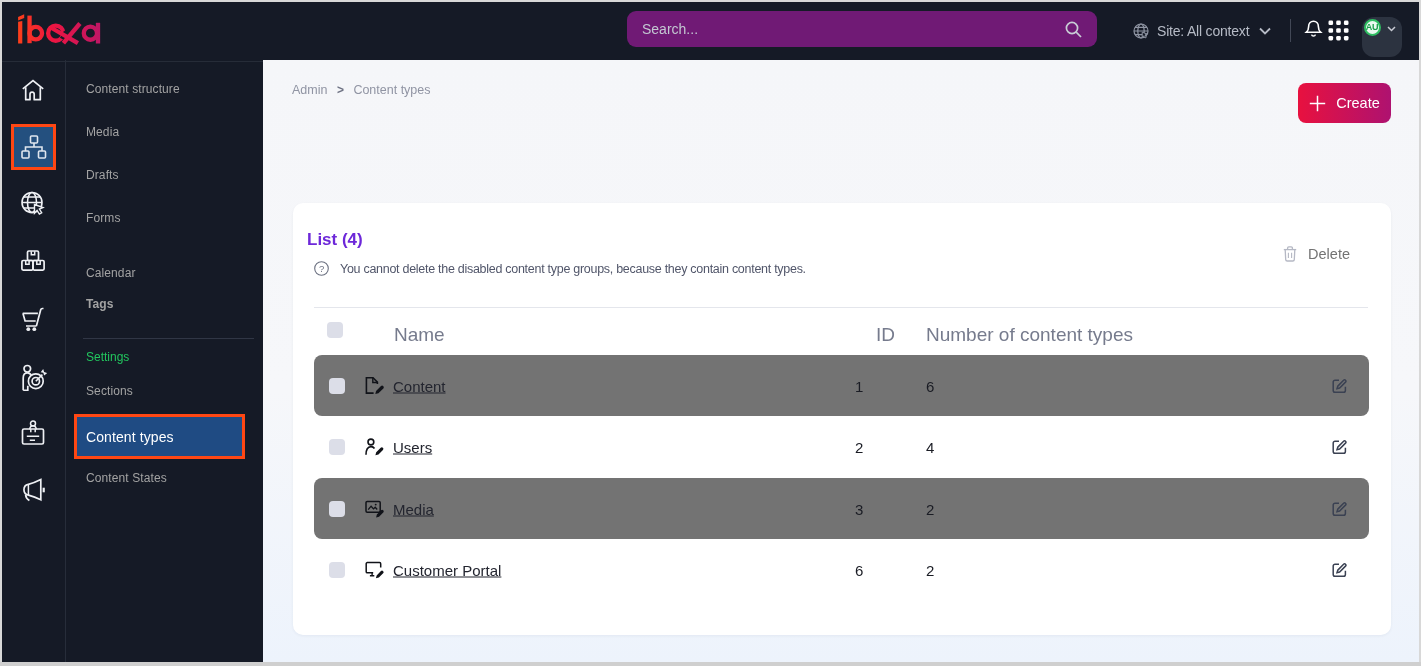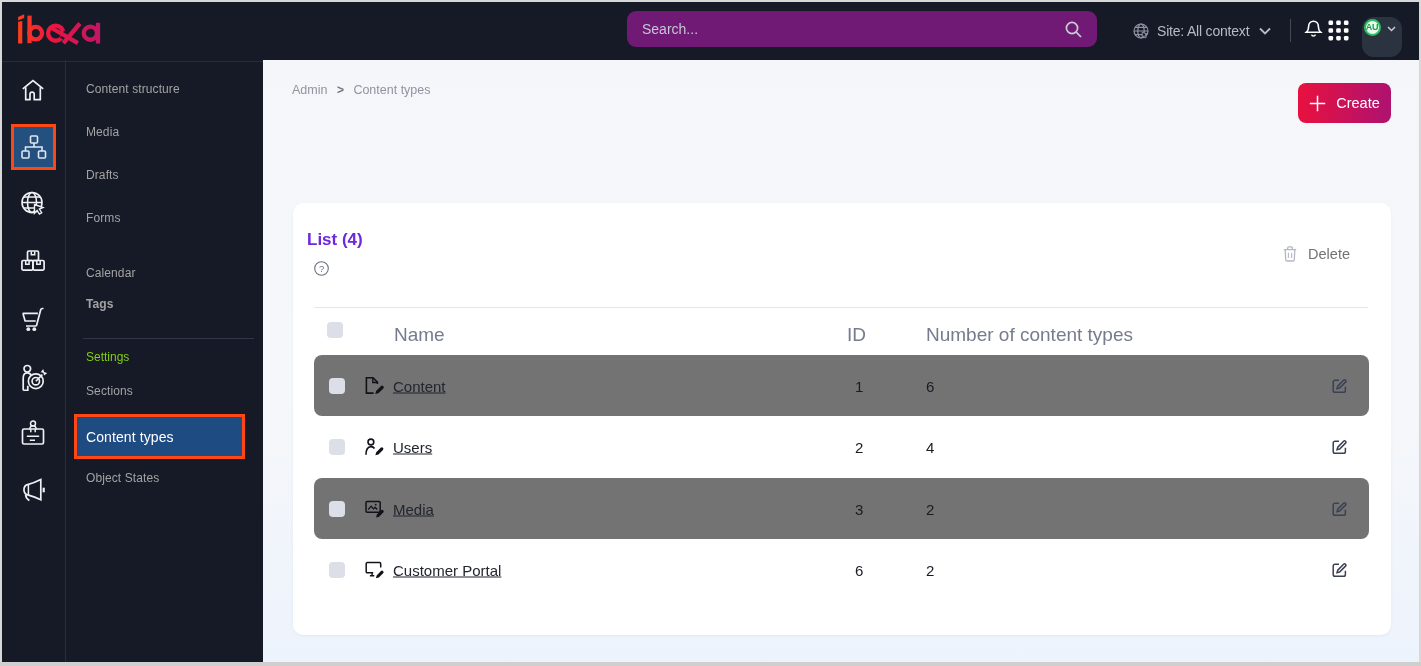--- a/index.html
+++ b/index.html
@@ -22,21 +22,21 @@
   background:#eafaf0; border:2px solid #2fbe62; color:#1a9e4b; font-weight:bold; font-size:9px;
   display:flex; align-items:center; justify-content:center; letter-spacing:-0.3px; }
 
 .rail { position:absolute; left:0; top:60px; width:66px; height:602px; background:#151a26;
   border-right:1px solid #272d3a; }
 .rail .icon { position:absolute; left:50%; transform:translateX(-50%); color:#eef0f4; }
 .rail .sel { position:absolute; left:11px; top:64px; width:45px; height:46px; background:#24507f;
   border:3px solid #ff4713; display:flex; align-items:center; justify-content:center; color:#dfe6ef; }
 .menu { position:absolute; left:66px; top:60px; width:197px; height:602px; background:#151a26; }
 .menu .item { position:absolute; left:20px; color:#a3a3a3; font-size:12px; letter-spacing:0.1px; }
-.menu .label { position:absolute; left:20px; color:#84cc16; font-size:12px; }
+.menu .label { position:absolute; left:20px; color:#22c55e; font-size:12px; }
 .menu .mdivider { position:absolute; left:17px; width:171px; height:1px; background:#303645; top:278px; }
 .menu .selbox { position:absolute; left:8px; top:354px; width:171px; height:45px; background:#1f4b83;
   border:3px solid #ff4713; color:#fff; font-size:14px; letter-spacing:0.1px; display:flex; align-items:center; padding-left:9px; }
 
 .content { position:absolute; left:263px; top:60px; width:1158px; height:602px;
   background:linear-gradient(180deg,#f5f6f9 0%,#f6f7fa 55%,#edf3fc 100%); }
 .crumb { position:absolute; left:29px; top:23px; font-size:12.5px; color:#9094a3; }
 .crumb b { color:#6f7384; font-weight:bold; margin:0 6px; font-size:12px; }
 .btn-create { position:absolute; left:1035px; top:23px; width:93px; height:40px; border-radius:8px;
   background:linear-gradient(90deg,#e8113f,#ae1270); color:#fff; font-size:14.5px;
@@ -189,51 +189,52 @@
     <div class="item" style="top:22px;">Content structure</div>
     <div class="item" style="top:65px;">Media</div>
     <div class="item" style="top:108px;">Drafts</div>
     <div class="item" style="top:151px;">Forms</div>
     <div class="item" style="top:194px;margin-top:12px;">Calendar</div>
     <div class="item" style="top:237px;font-weight:bold;">Tags</div>
     <div class="mdivider"></div>
     <div class="label" style="top:290px;">Settings</div>
     <div class="item" style="top:324px;">Sections</div>
     <div class="selbox">Content types</div>
-    <div class="item" style="top:411px;">Object States</div>
+    <div class="item" style="top:411px;">Content States</div>
   </div>
   <div class="content">
     <div class="crumb">Admin <b>&gt;</b> Content types</div>
     <div class="btn-create">
       <svg width="17" height="17" viewBox="0 0 17 17" fill="none" stroke="#fff" stroke-width="1.5">
         <path d="M8.5 0.8 V16.2 M0.8 8.5 H16.2"></path>
       </svg>
       <span>Create</span>
     </div>
     <div class="card">
       <h2>List (4)</h2>
       <div class="info">
         <svg width="15" height="15" viewBox="0 0 15 15" fill="none">
           <circle cx="7.5" cy="7.5" r="6.8" stroke="#6b7080" stroke-width="1.1"></circle>
           <text x="7.5" y="10.8" font-size="9.5" fill="#6b7080" text-anchor="middle" font-family="Liberation Sans">?</text>
         </svg>
+        <span>You cannot delete the disabled content type groups, because they contain content types.</span>
       </div>
       <div class="del">
         <svg width="14" height="16" viewBox="0 0 14 16" fill="none" stroke="#b5b8c4" stroke-width="1.3">
           <path d="M0.8 3.6 H13.2"></path>
           <path d="M4.6 3.4 V2 a1.1 1.1 0 0 1 1.1-1.1 h2.6 A1.1 1.1 0 0 1 9.4 2 v1.4"></path>
           <path d="M2.2 3.8 L2.7 13.6 a1.5 1.5 0 0 0 1.5 1.4 h5.6 a1.5 1.5 0 0 0 1.5-1.4 L11.8 3.8"></path>
           <path d="M5.4 6.7 v5.2 M8.6 6.7 v5.2" stroke-width="1.1"></path>
         </svg>
         <span>Delete</span>
       </div>
       <div class="tsep"></div>
       <span class="cb" style="position:absolute;left:34px;top:119px;"></span>
       <span class="thx" style="left:101px;">Name</span>
-      <span class="thx" style="left:554px;">ID</span>
+      <span class="thx" style="left:583px;">ID</span>
       <span class="thx" style="left:633px;">Number of content types</span>
       <div class="row odd" style="top:152px;">
         <span class="cb"></span>
         <svg class="ricon" width="19" height="19" viewBox="0 0 19 19" fill="none" stroke="#111319" stroke-width="1.6">
           <path d="M8.6 16.6 H1.4 V1.2 H8 L12.4 5.6 V7.4"></path>
           <path d="M7.8 1.2 V6 H12.4" stroke-width="1.4"></path>
           <path d="M10.3 17.6 l0.8-3.1 4.9-4.9 a1.65 1.65 0 0 1 2.33 2.33 l-4.9 4.9 z" fill="#111319" stroke="none"></path>
         </svg>
         <span class="name">Content</span>
         <span class="num" style="left:541px;">1</span>

